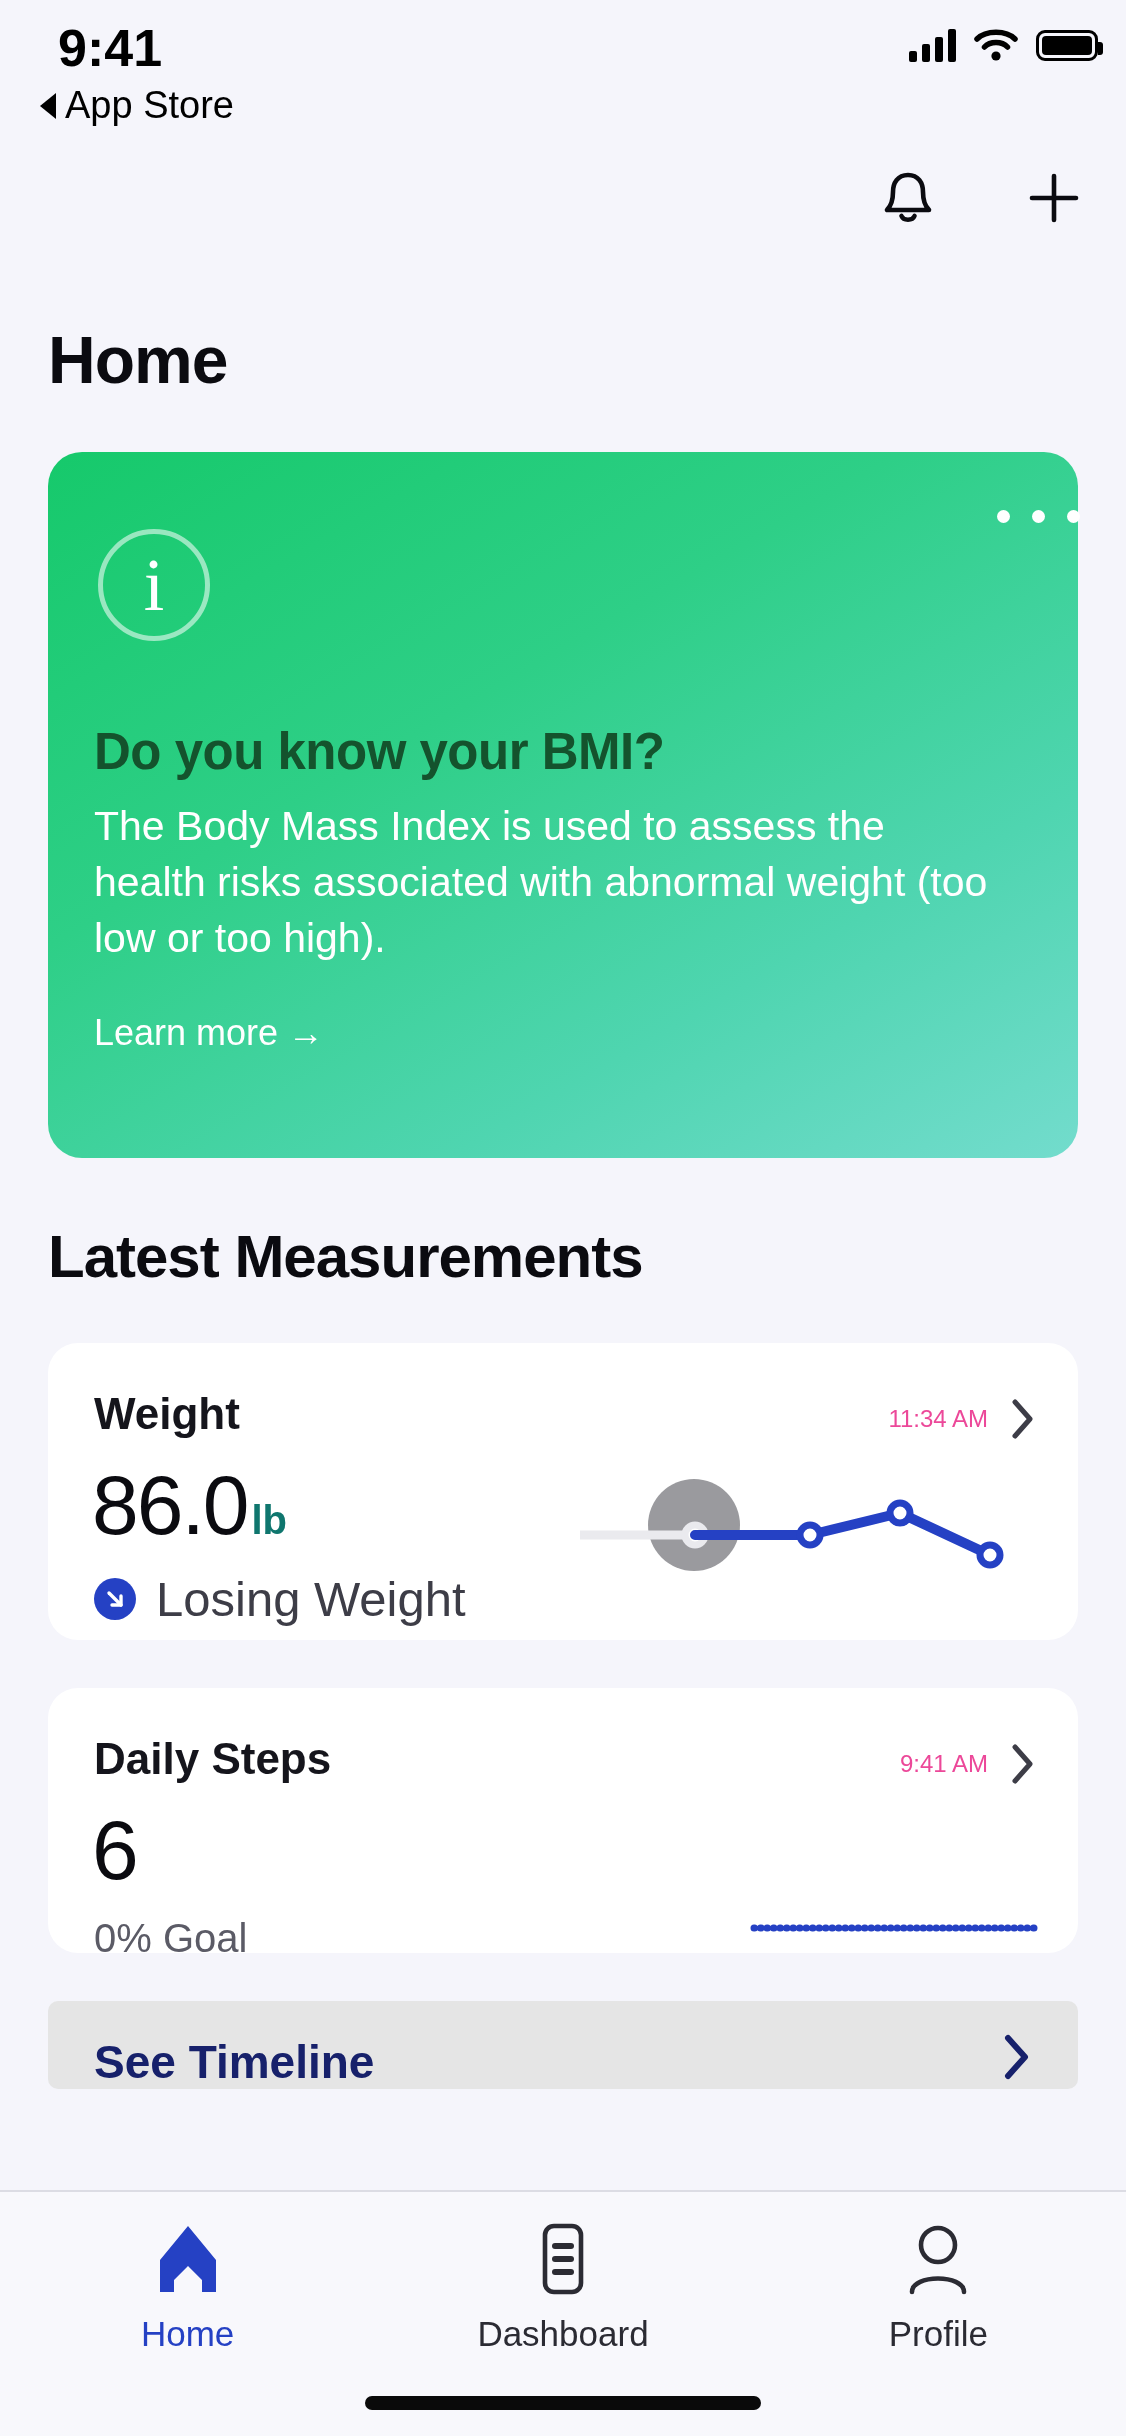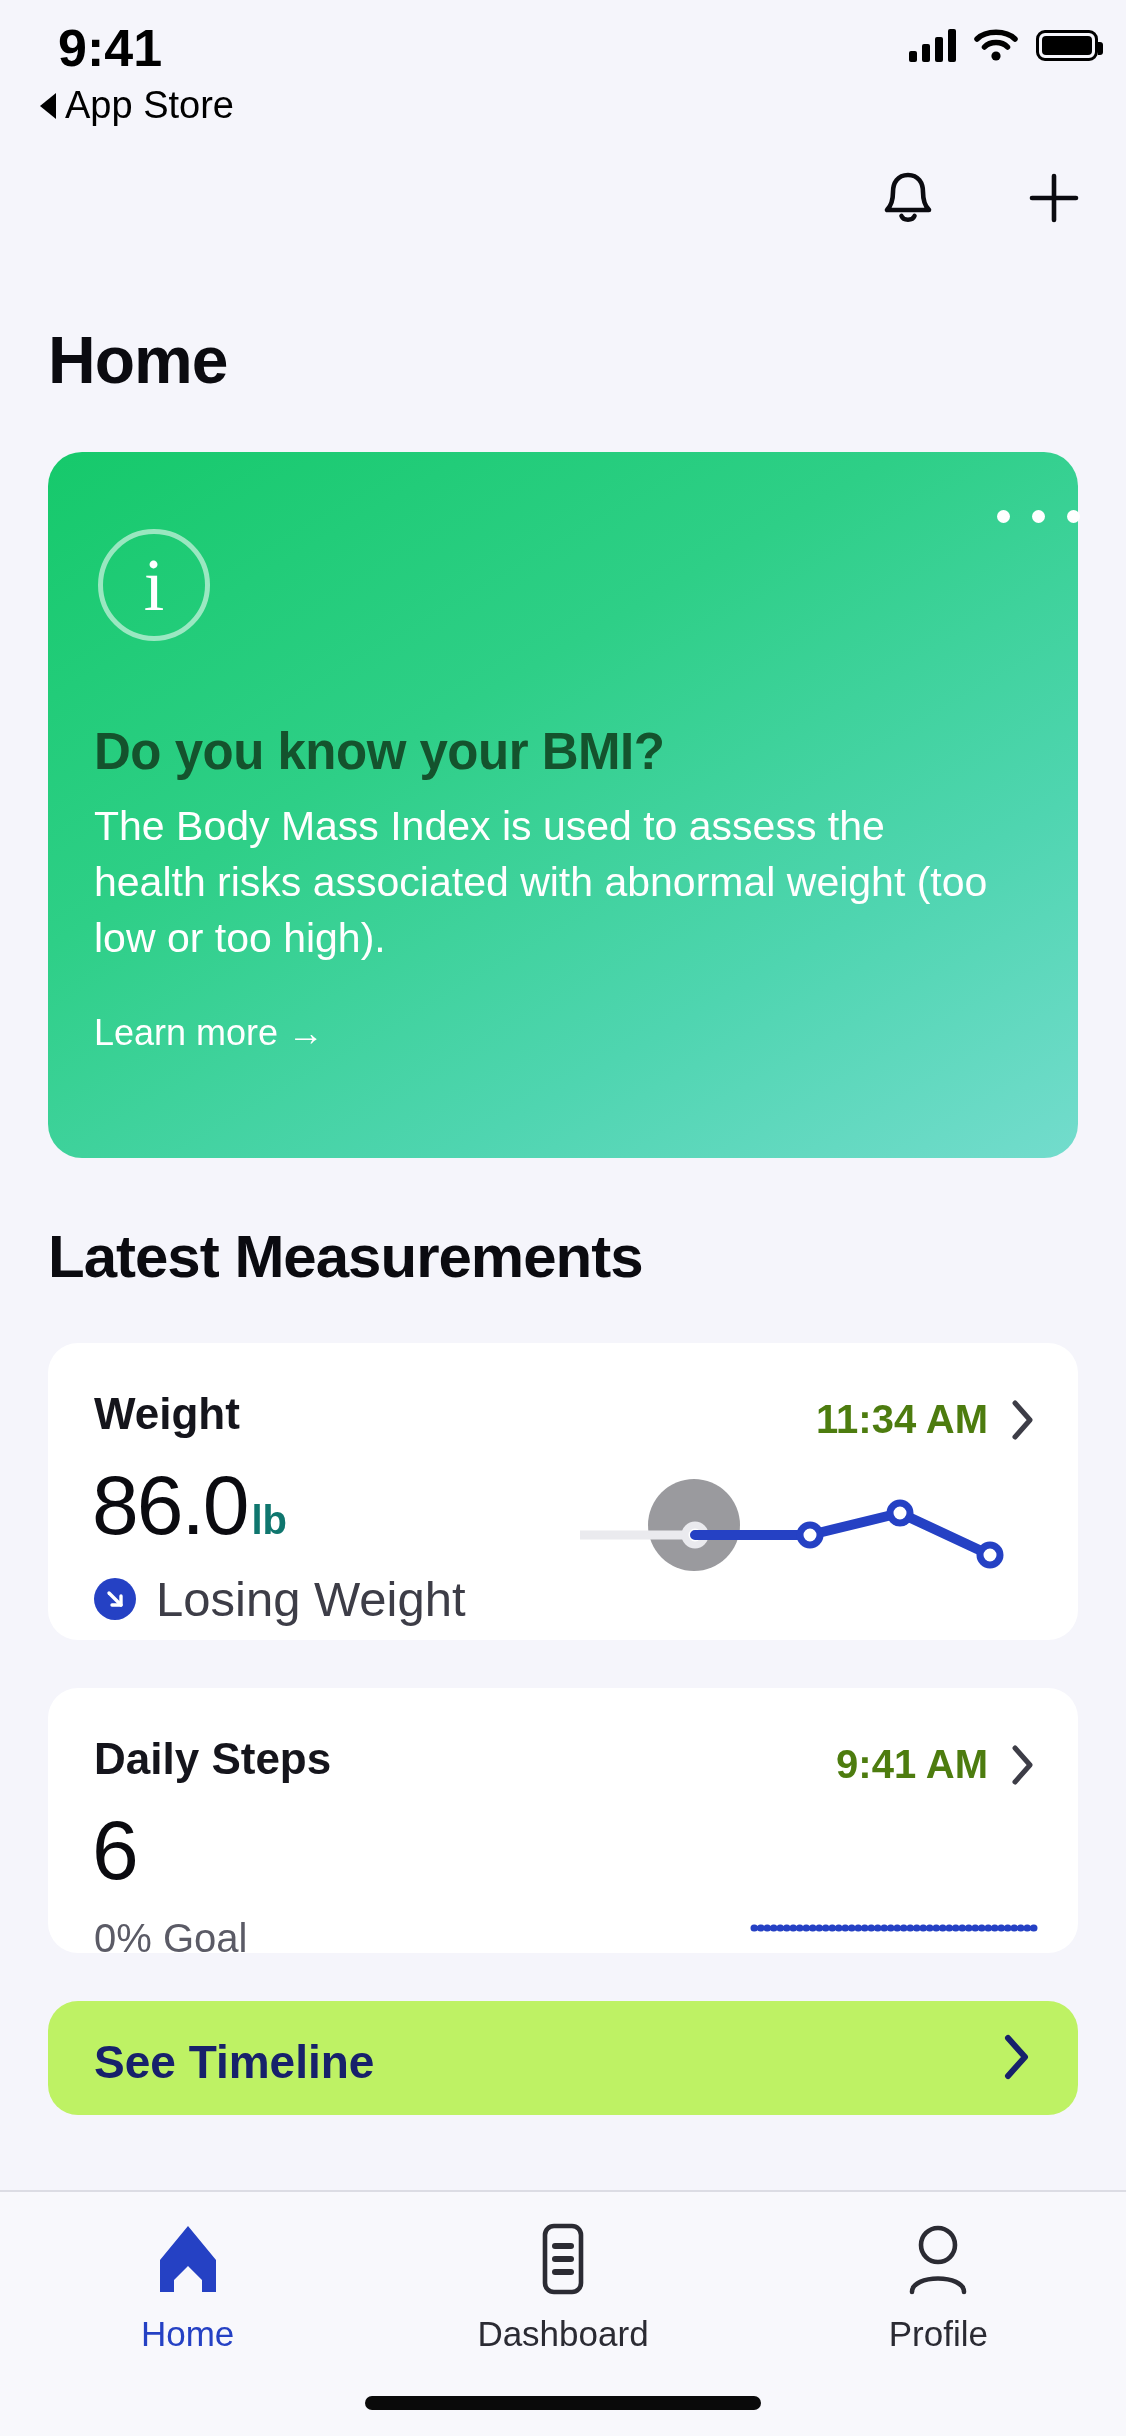--- a/index.html
+++ b/index.html
@@ -108,21 +108,21 @@
   #steps-card  { top:1688px; height:265px; }
 
   .card-head-label {
     position:absolute; left:46px; top:46px;
     font-size:44px; font-weight:700; color:#15151c;
   }
   .card-head-right {
     position:absolute; right:42px; top:54px;
     display:flex; align-items:center; gap:22px;
   }
-  .card-time { font-size:40px; color:#4d7c0f; font-weight:700; }
+  .card-time { font-size:24px; color:#ec4899; font-weight:400; }
   .chev { display:block; }
 
   .big-val {
     position:absolute; left:44px; top:120px;
     display:flex; align-items:baseline;
   }
   .big-num { font-size:84px; font-weight:400; color:#0b0b10; letter-spacing:-2px; line-height:1; }
   .big-unit { font-size:40px; font-weight:700; color:#0f766e; margin-left:4px; }
 
   .trend-row {
@@ -144,22 +144,22 @@
   .blob {
     position:absolute; left:600px; top:136px;
     width:92px; height:92px; border-radius:50%;
     background:#9a9a9e;
   }
 
   .dotbar { position:absolute; right:38px; top:232px; }
 
   
   .timeline {
-    position:absolute; left:48px; top:2001px; width:1030px; height:114px;
-    background:#bef264; border-radius:30px;
+    position:absolute; left:48px; top:2001px; width:1030px; height:88px;
+    background:#e5e5e5; border-radius:10px;
   }
   .timeline-label {
     position:absolute; left:46px; top:34px;
     font-size:46px; font-weight:700; color:#17216b;
   }
   .timeline-chev { position:absolute; right:46px; top:32px; }
 
   
   .tabbar {
     position:absolute; left:0; bottom:0; width:1126px; height:246px;

